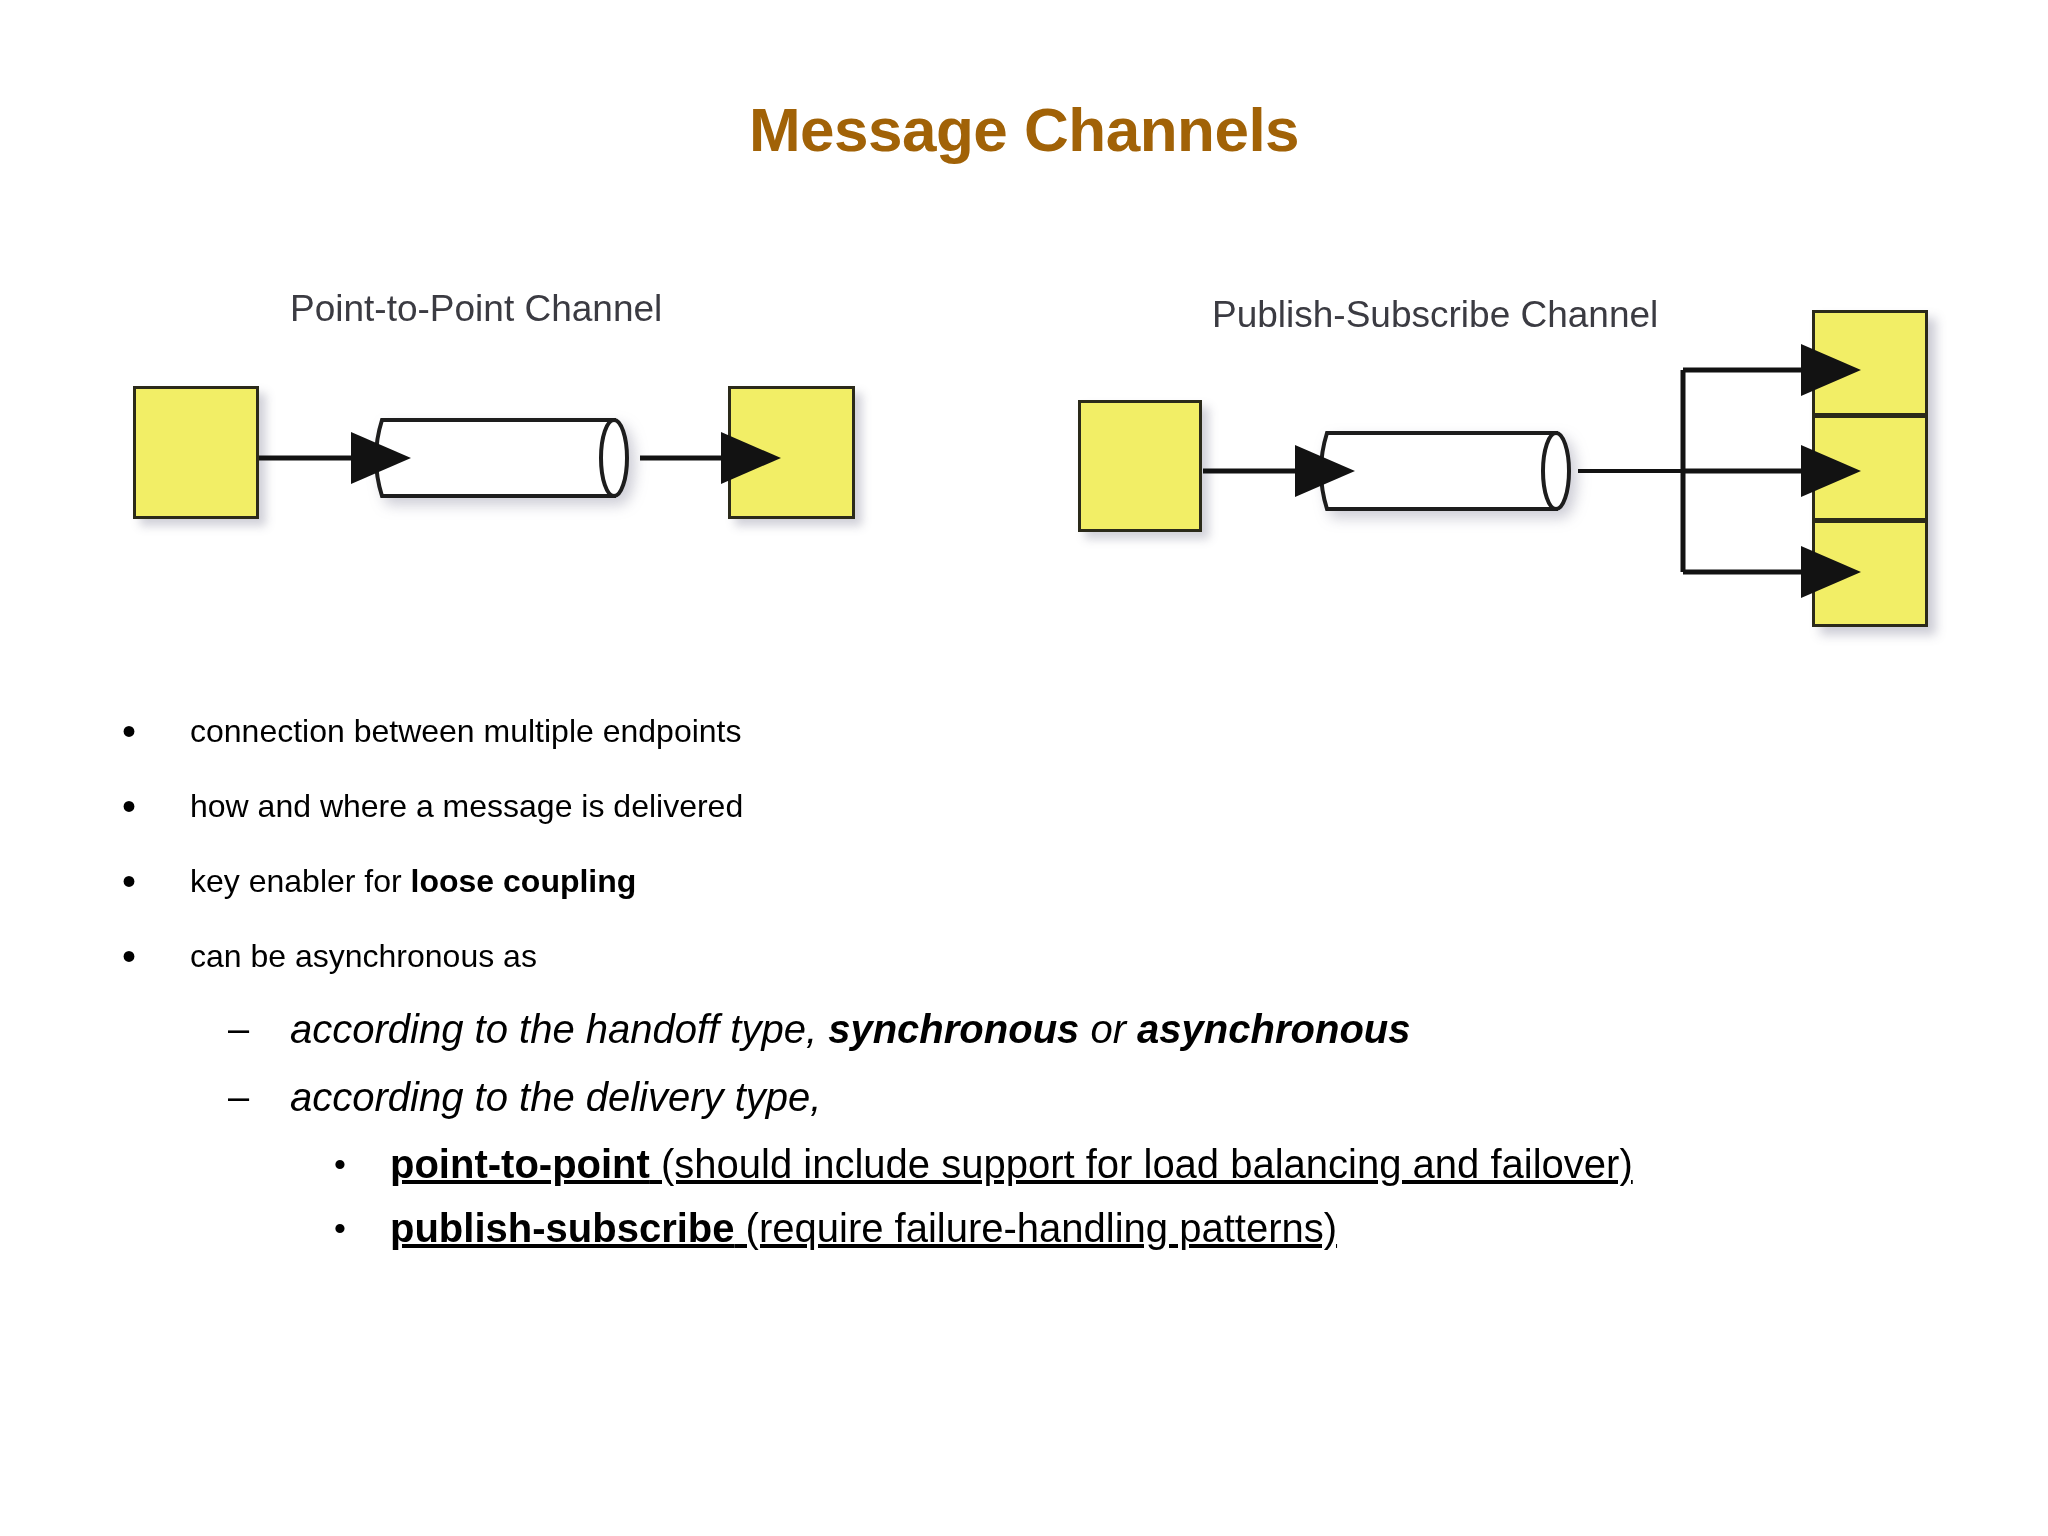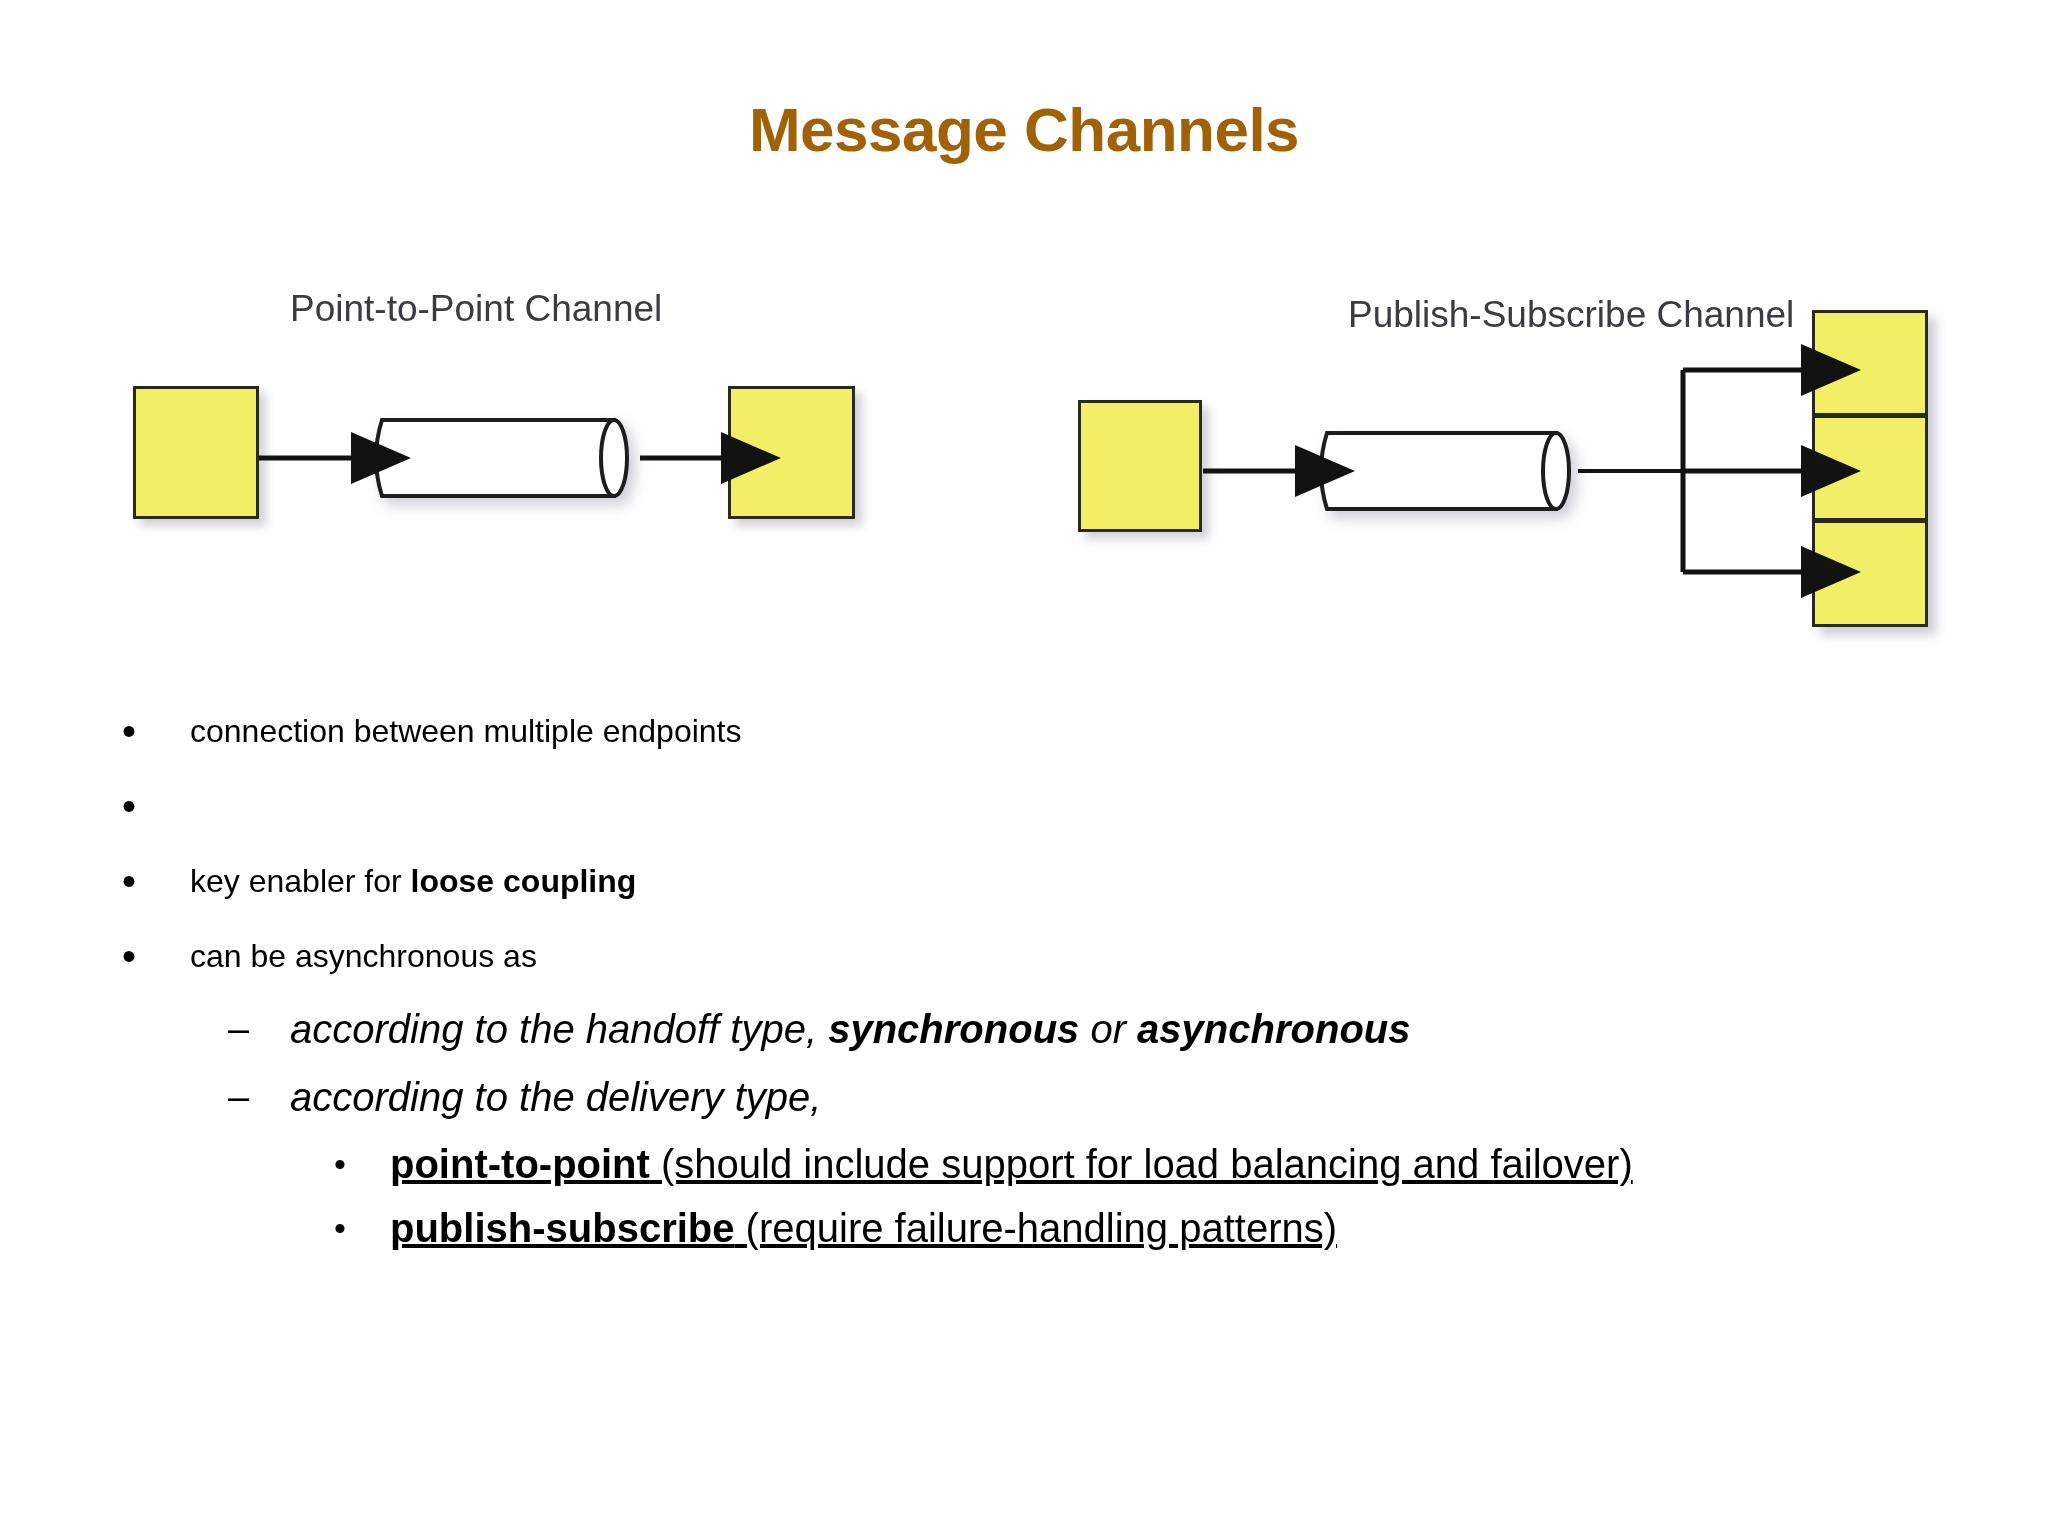--- a/index.html
+++ b/index.html
@@ -40,21 +40,21 @@
   }
   .diagram-caption {
     position: absolute;
     font-family: "Liberation Sans", sans-serif;
     font-size: 37px;
     font-weight: normal;
     color: #3b3b42;
     white-space: nowrap;
   }
   #caption-p2p { left: 290px; top: 288px; text-align: center; }
-  #caption-pubsub { left: 1348px; top: 294px; }
+  #caption-pubsub { left: 1212px; top: 294px; }
 
   .ybox {
     position: absolute;
     background: #f2ee66;
     border: 3px solid #2b2a1a;
     box-sizing: border-box;
     box-shadow: 7px 7px 9px rgba(90,90,120,0.28);
   }
   .ybox-flat {
     position: absolute;
@@ -208,20 +208,21 @@
   </svg>
 </div>
 
 <div class="bullets" id="bullet-list">
     <div class="brow lvl1">
       <span class="bmark">•</span>
       <span class="btext">connection between multiple endpoints</span>
     </div>
     <div class="brow lvl1">
       <span class="bmark">•</span>
+      <span class="btext">how and where a message is delivered</span>
     </div>
     <div class="brow lvl1">
       <span class="bmark">•</span>
       <span class="btext">key enabler for <span class="b">loose coupling</span></span>
     </div>
     <div class="brow lvl1">
       <span class="bmark">•</span>
       <span class="btext">can be asynchronous as</span>
     </div>
     <div class="brow lvl2">

